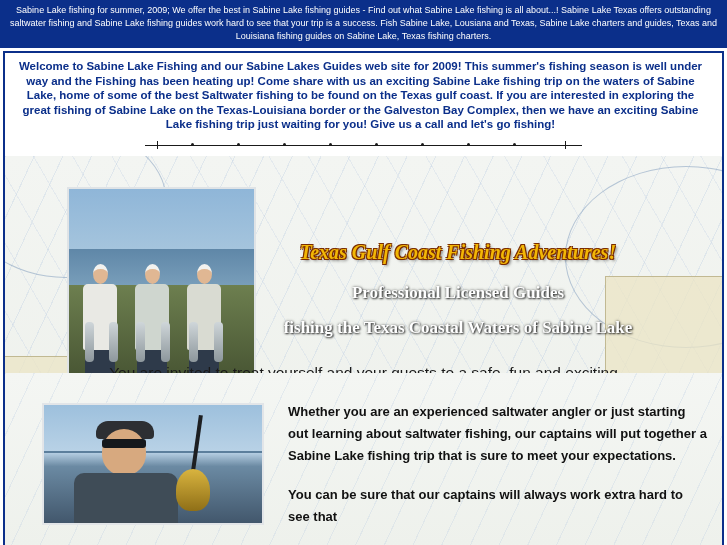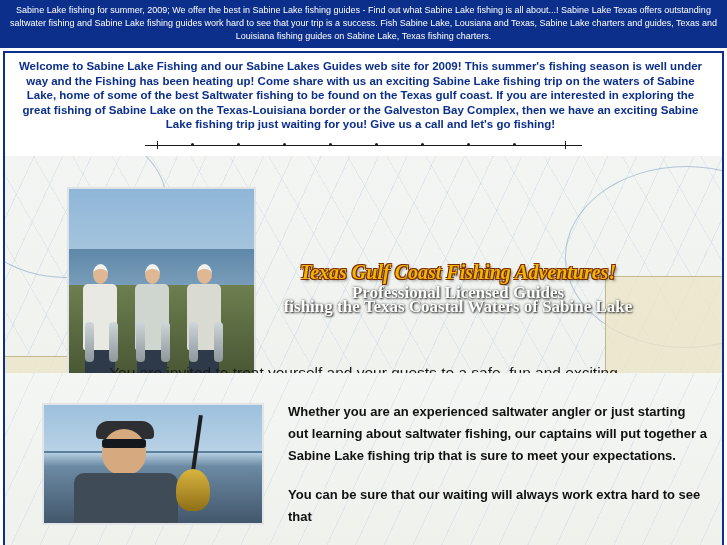--- a/index.html
+++ b/index.html
@@ -167,21 +167,21 @@
     line-height: 40px;
     color: #ffffff;
     letter-spacing: 0.3px;
     text-shadow:
       -1px -1px 0 #0b2f8a, 1px -1px 0 #0b2f8a, -1px 1px 0 #0b2f8a, 1px 1px 0 #0b2f8a,
       0 2px 0 #0b2f8a, 2px 2px 4px rgba(0,0,0,0.45);
   }
   .title-sub {
     position: absolute;
     left: 258px;
-    top: 104px;
+    top: 84px;
     width: 390px;
     text-align: center;
     font-family: "Liberation Serif", serif;
     font-weight: bold;
     font-style: italic;
     font-size: 20px;
     line-height: 24px;
     color: #f2b705;
     text-shadow:
       -1px -1px 0 #7a2c00, 1px -1px 0 #7a2c00, -1px 1px 0 #7a2c00, 1px 1px 0 #7a2c00,
@@ -193,21 +193,21 @@
     width: 390px;
     text-align: center;
     font-family: "Liberation Serif", serif;
     font-weight: bold;
     font-size: 17px;
     line-height: 22px;
     color: #ffffff;
     text-shadow: 1px 1px 2px rgba(0,0,0,0.75), 0 0 3px rgba(0,0,0,0.6);
   }
   .title-line3 { top: 126px; }
-  .title-line4 { top: 140px; }
+  .title-line4 { top: 161px; }
 
   
   .invite {
     position: absolute;
     left: 40px;
     right: 40px;
     top: 207px;
     text-align: center;
     color: #1a1a1a;
     font-size: 15.5px;
@@ -364,17 +364,17 @@
       <div class="rod"></div>
       <div class="cap"></div>
       <div class="man-head"></div>
       <div class="sunglasses"></div>
       <div class="shirt"></div>
       <div class="caught-fish"></div>
     </div>
 
     <div class="body-copy">
       <p>Whether you are an experienced saltwater angler or just starting out learning about saltwater fishing, our captains will put together a Sabine Lake fishing trip that is sure to meet your expectations.</p>
-      <p>You can be sure that our waiting will always work extra hard to see that</p>
+      <p>You can be sure that our captains will always work extra hard to see that</p>
     </div>
   </div>
 
 </div>
 
 </body></html>

